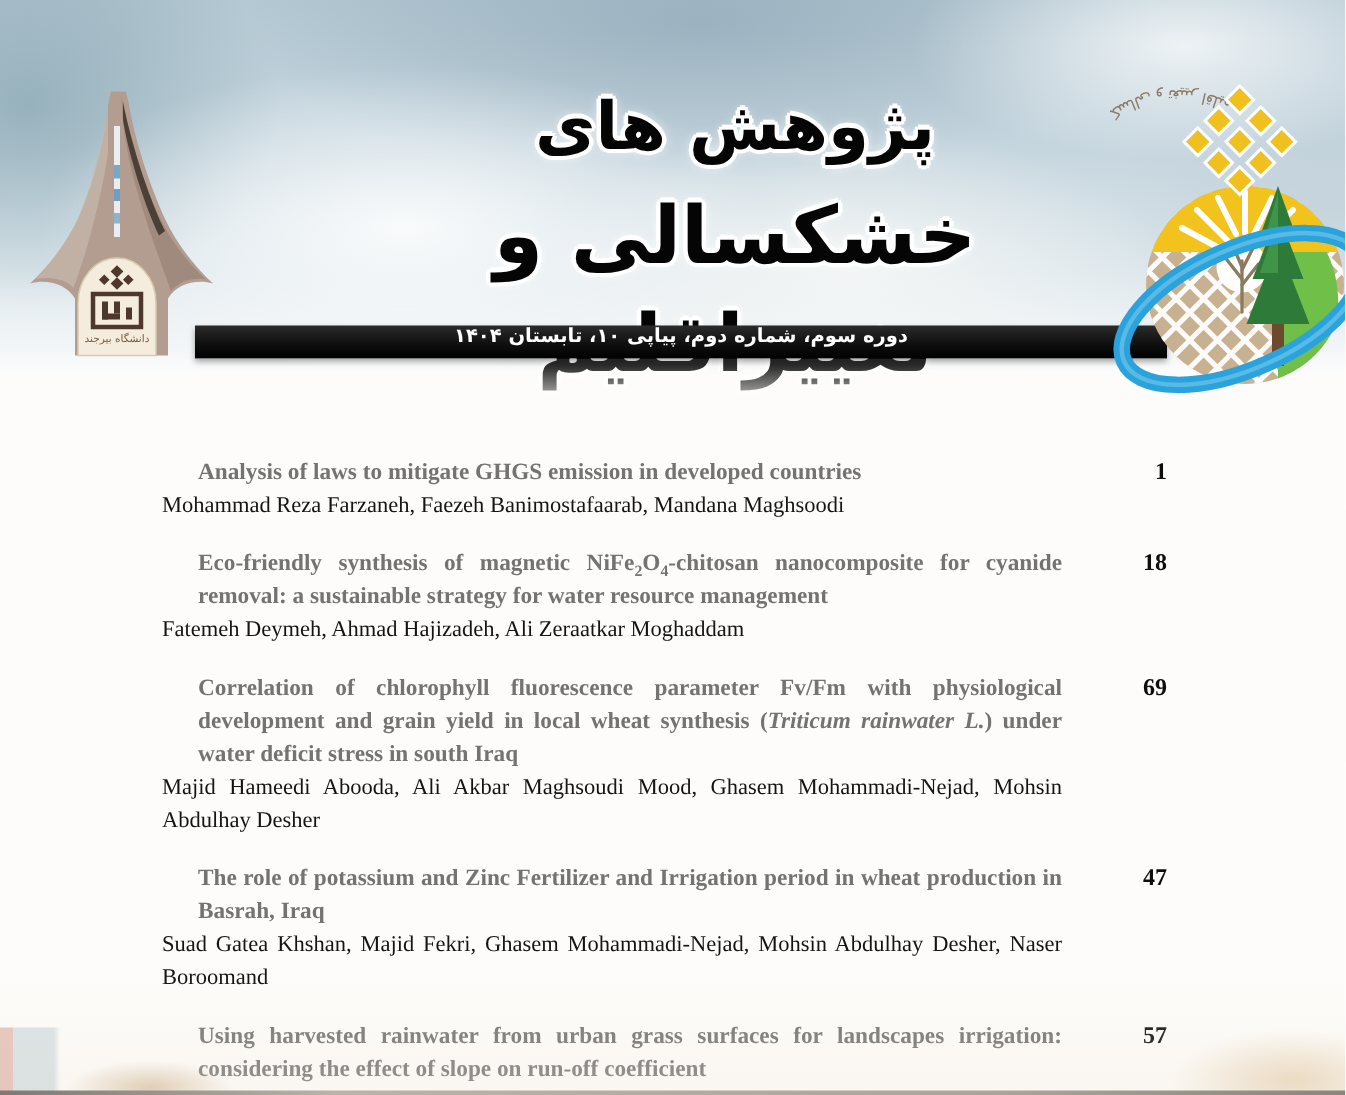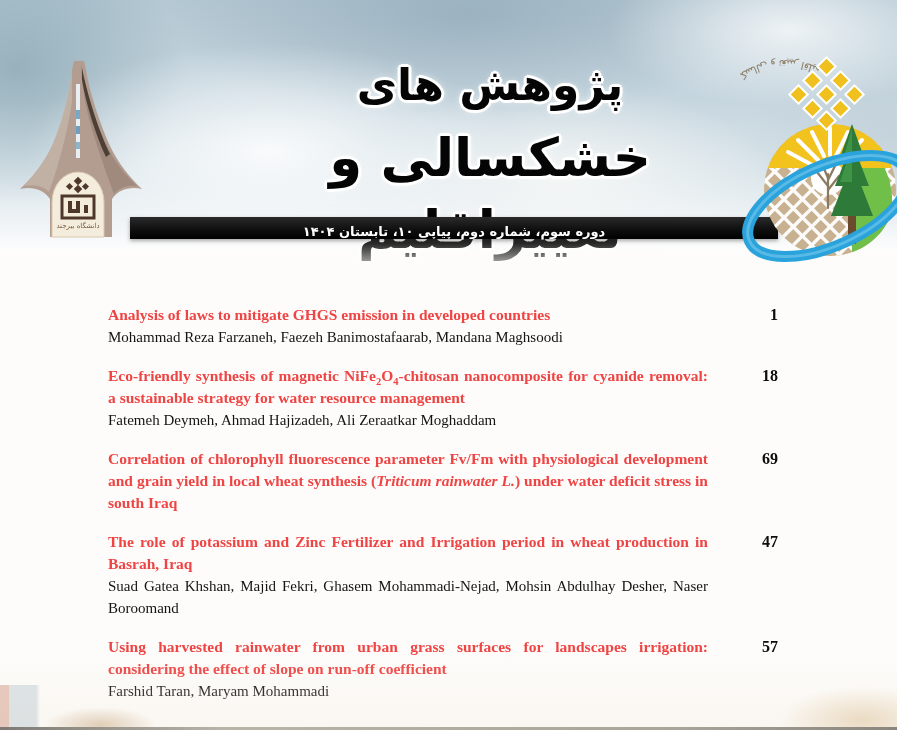--- a/index.html
+++ b/index.html
@@ -33,38 +33,39 @@
     text-shadow:-2px -2px 0 #fff,2px -2px 0 #fff,-2px 2px 0 #fff,2px 2px 0 #fff,
                  0 -3px 0 #fff,0 3px 0 #fff,-3px 0 0 #fff,3px 0 0 #fff,0 0 9px #fff;
   }
   .j-title .l1{font-size:44px; line-height:74px;}
   .j-title .l2{font-size:53px; line-height:72px;}
   
   .issue-bar{
     position:absolute; left:130px; top:217px; width:648px; height:22px;
     background:linear-gradient(180deg,#2b2b2b,#101010 55%,#000);
     box-shadow:0 2px 4px rgba(60,60,60,.45);
-    display:flex; align-items:flex-end; justify-content:center;
+    display:flex; align-items:flex-start; justify-content:center;
   }
   .issue-bar span{
     direction:rtl; color:#ffffff; font-family:"DejaVu Sans",sans-serif;
     font-size:13px; font-weight:700; letter-spacing:.5px; white-space:nowrap;
   }
   
   .monument{position:absolute; left:16px; top:58px; z-index:4;}
   .group-logo{position:absolute; left:740px; top:56px; z-index:4;}
   
   .toc{
     position:absolute; left:108px; top:304px; width:670px;
   }
   .entry{display:flex; align-items:flex-start; margin-bottom:17px;}
   .entry-text{width:600px;}
   .entry-title{
-    font-weight:700; font-size:15.5px; line-height:22px; color:#ef4444;
+    font-weight:700; font-size:15.5px; line-height:22px; color:#737373;
     text-align:justify;
+    margin-left:24px;
   }
   .entry-title .it{font-style:italic;}
   .entry-title sub{font-size:68%; line-height:0;}
   .entry-authors{
     font-weight:400; font-size:15px; line-height:22px; color:#141414;
     text-align:justify;
   }
   .entry-page{
     flex:1; text-align:right; font-weight:700; font-size:16px; line-height:22px; color:#0d0d0d;
   }
@@ -249,20 +250,21 @@
       <div class="entry-text">
         <div class="entry-title"><span>Eco-friendly synthesis of magnetic NiFe</span><sub>2</sub><span>O</span><sub>4</sub><span>-chitosan nanocomposite for cyanide removal: a sustainable strategy for water resource management</span></div>
         <div class="entry-authors">Fatemeh Deymeh, Ahmad Hajizadeh, Ali Zeraatkar Moghaddam</div>
       </div>
       <div class="entry-page">18</div>
     </div>
 
     <div class="entry">
       <div class="entry-text">
         <div class="entry-title"><span>Correlation of chlorophyll fluorescence parameter Fv/Fm with physiological development and grain yield in local wheat synthesis (</span><span class="it">Triticum rainwater L.</span><span>) under water deficit stress in south Iraq</span></div>
+        <div class="entry-authors">Majid Hameedi Abooda, Ali Akbar Maghsoudi Mood, Ghasem Mohammadi-Nejad, Mohsin Abdulhay Desher</div>
       </div>
       <div class="entry-page">69</div>
     </div>
 
     <div class="entry">
       <div class="entry-text">
         <div class="entry-title"><span>The role of potassium and Zinc Fertilizer and Irrigation period in wheat production in Basrah, Iraq</span></div>
         <div class="entry-authors">Suad Gatea Khshan, Majid Fekri, Ghasem Mohammadi-Nejad, Mohsin Abdulhay Desher, Naser Boroomand</div>
       </div>
       <div class="entry-page">47</div>

